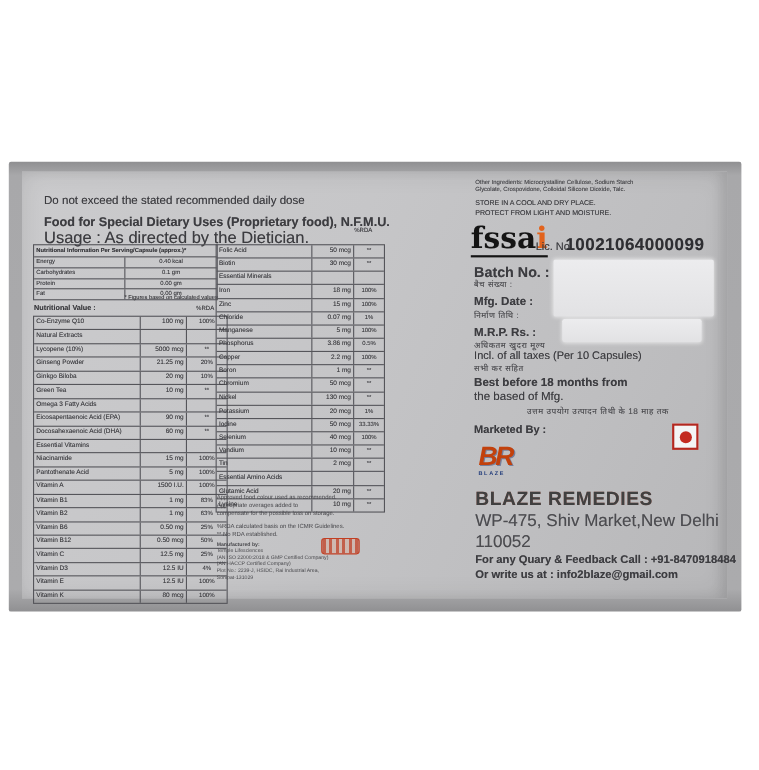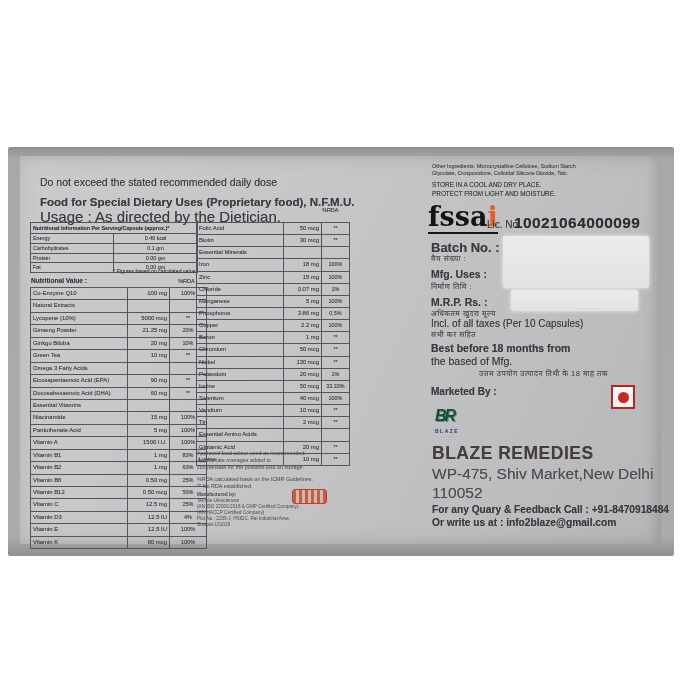--- a/index.html
+++ b/index.html
@@ -50,22 +50,22 @@
   .blank{background:linear-gradient(180deg,#ececee,#e2e2e4);border-radius:2px;
          box-shadow:0 0 4px rgba(255,255,255,.7);}
   .fssai-word{font-family:"DejaVu Serif", serif;font-weight:700;
               font-size:27px;color:#141414;border-bottom:2.5px solid #141414;
               padding-bottom:0px;line-height:26px;}
   .fssai-orange{color:#e2631d;}
   .nonveg{width:20px;height:20px;background:#f4f4f5;border:2px solid #b3271f;
           display:flex;align-items:center;justify-content:center;}
   .nonveg-dot{width:11px;height:11px;border-radius:50%;background:#c32a20;}
   .blaze-logo{width:52px;height:34px;}
-  .blaze-mono{font-style:italic;font-weight:700;font-size:16px;line-height:24px;
-              color:#14532d;text-shadow:1px 1px 0 rgba(30,50,110,.45);filter:blur(.4px);
+  .blaze-mono{font-style:italic;font-weight:700;font-size:24px;line-height:24px;
+              color:#c2410c;text-shadow:1px 1px 0 rgba(30,50,110,.45);filter:blur(.4px);
               letter-spacing:-2px;display:block;}
   .blaze-word{display:block;font-size:5px;font-weight:700;color:#1f3a7a;
               letter-spacing:1.5px;filter:blur(.3px);}
   .stamp{width:33px;height:13px;border:1px solid #c23e22;border-radius:3px;
          background:repeating-linear-gradient(90deg, rgba(194,62,34,.75) 0 3px, rgba(235,160,130,.30) 3px 6px);
          filter:blur(.4px);}
 </style>
 </head>
 <body>
 
@@ -342,21 +342,21 @@
   <span class="fssai-word"><span>fssa</span><span class="fssai-orange">i</span></span>
 </div>
 <div class="abs txt" style="left:487px;top:219px;font-size:10px;font-weight:500;">Lic. No.</div>
 <div class="abs txt" style="left:514px;top:214px;font-size:15.5px;font-weight:700;letter-spacing:.4px;color:#2e2e32;">10021064000099</div>
 
 <div class="abs blank" style="left:503px;top:236px;width:146px;height:52px;"></div>
 <div class="abs blank" style="left:511px;top:290px;width:127px;height:21px;"></div>
 
 <div class="abs txt" style="left:431px;top:240px;font-size:13px;font-weight:600;">Batch No.  :</div>
 <div class="abs txt hindi" style="left:431px;top:253px;font-size:7.5px;">बैच संख्या :</div>
-<div class="abs txt" style="left:431px;top:268px;font-size:10.5px;font-weight:600;">Mfg. Uses :</div>
+<div class="abs txt" style="left:431px;top:268px;font-size:10.5px;font-weight:600;">Mfg. Date :</div>
 <div class="abs txt hindi" style="left:431px;top:281px;font-size:7.5px;">निर्माण तिथि :</div>
 
 <div class="abs txt" style="left:431px;top:296px;font-size:10.5px;font-weight:600;">M.R.P. Rs. :</div>
 <div class="abs txt hindi" style="left:431px;top:308px;font-size:7.5px;">अधिकतम खुदरा मूल्य</div>
 <div class="abs txt" style="left:431px;top:318px;font-size:10px;font-weight:500;">Incl. of all taxes (Per 10 Capsules)</div>
 <div class="abs txt hindi" style="left:431px;top:329px;font-size:7.5px;">सभी कर सहित</div>
 <div class="abs txt" style="left:431px;top:342px;font-size:10.5px;font-weight:700;">Best before 18 months from</div>
 <div class="abs txt" style="left:431px;top:355px;font-size:10.5px;font-weight:500;">the based of Mfg.</div>
 <div class="abs txt hindi" style="left:447px;top:368px;font-size:7.5px;margin-left:32px;">उत्तम उपयोग उत्पादन तिथी के 18 माह तक</div>
 

